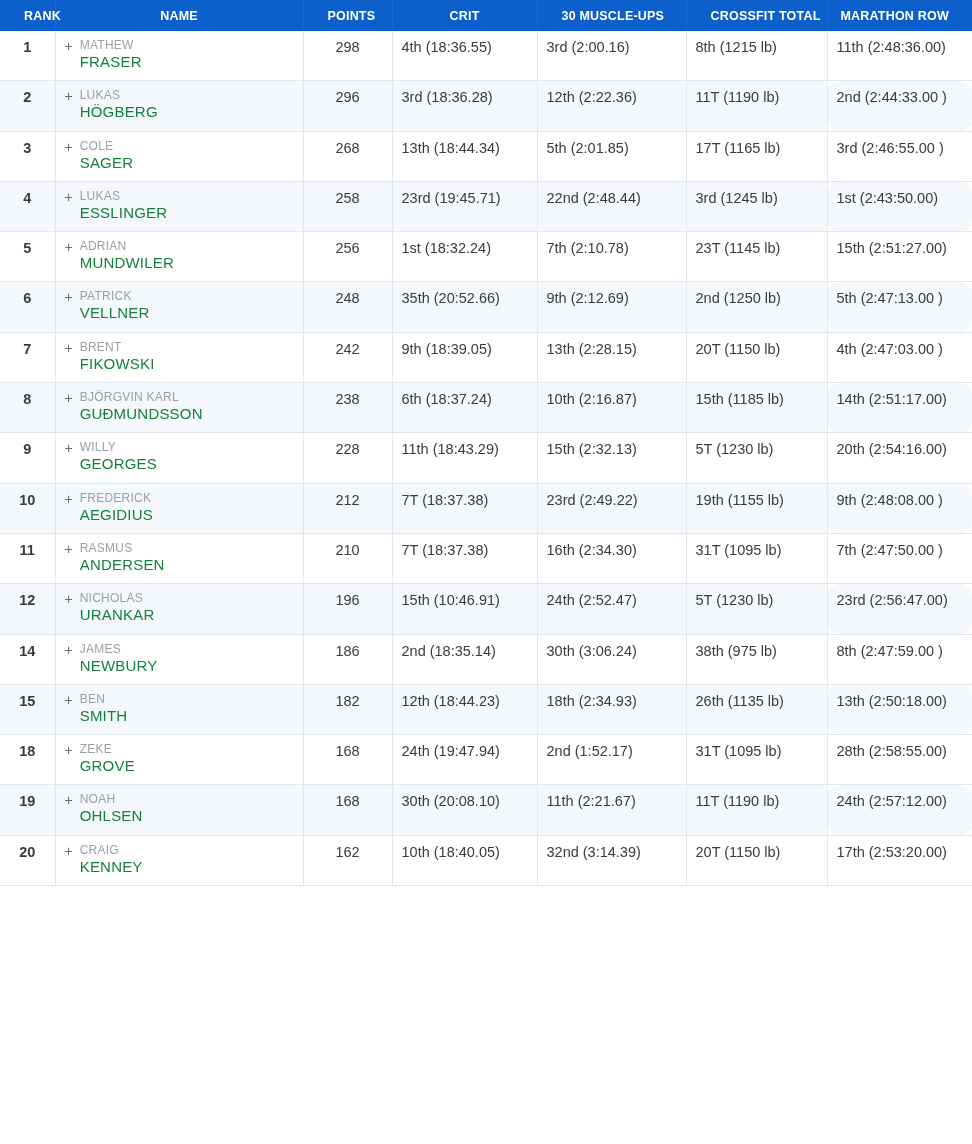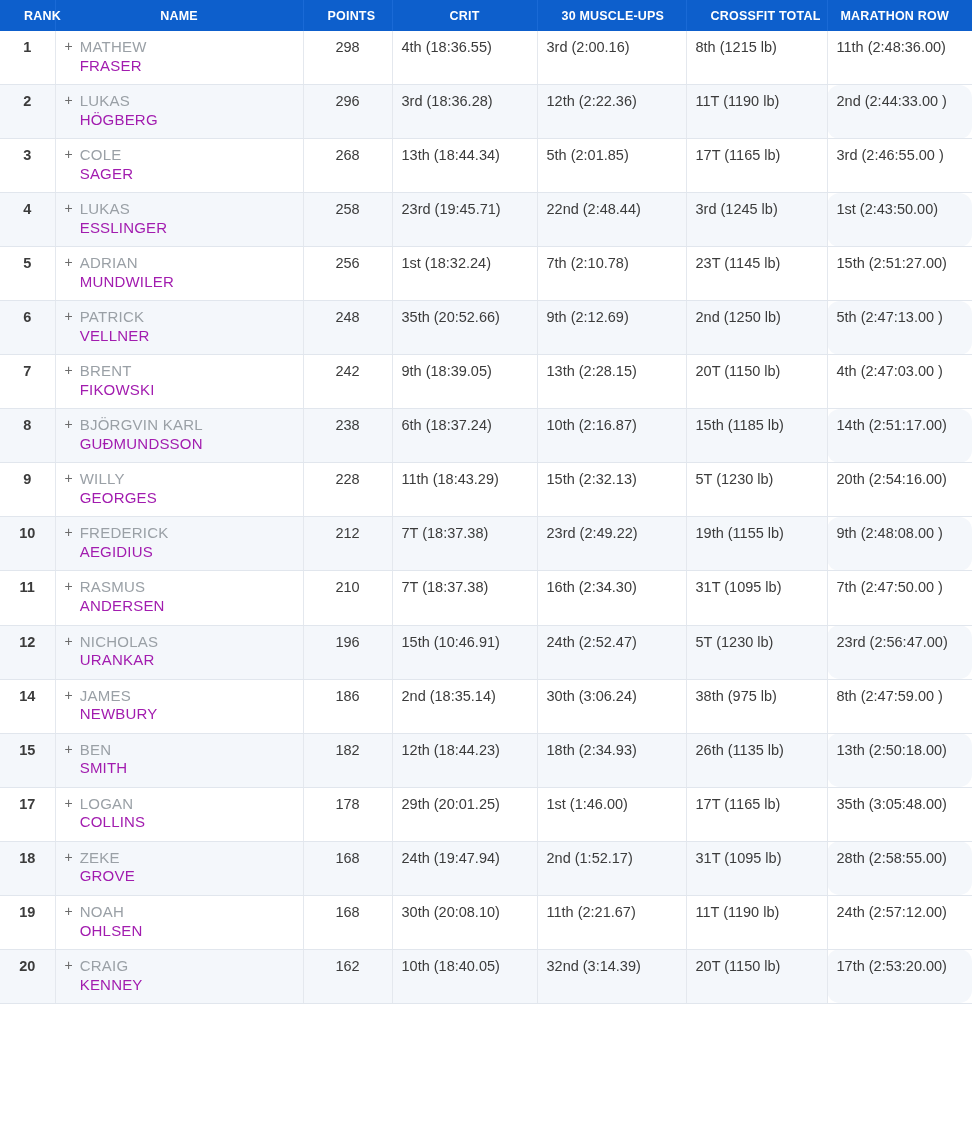--- a/index.html
+++ b/index.html
@@ -82,30 +82,30 @@
     color: #6b6b6b;
     font-size: 14px;
     line-height: 1.05;
     padding-top: 1px;
     cursor: pointer;
     user-select: none;
   }
   .name-block { display: block; }
   .first-name {
     display: block;
-    font-size: 15px;
+    font-size: 12px;
     color: #9aa0a6;
     letter-spacing: 0.25px;
     line-height: 1.25;
     text-transform: uppercase;
   }
   .last-name {
     display: block;
     font-size: 15px;
-    color: #a21caf;
+    color: #15803d;
     letter-spacing: 0.2px;
     line-height: 1.22;
     text-transform: uppercase;
   }
   .cell-score { text-align: left; }
   .cell-crit, .cell-mu, .cell-total { padding-left: 11px; margin-top: 32px; }
   .cell-marathon { padding-left: 12px; }
 </style>
 </head>
 <body>
@@ -364,37 +364,20 @@
             </span>
           </span>
         </td>
         <td class="cell-points">182</td>
         <td class="cell-score cell-crit">12th (18:44.23)</td>
         <td class="cell-score cell-mu">18th (2:34.93)</td>
         <td class="cell-score cell-total">26th (1135 lb)</td>
         <td class="cell-score cell-marathon">13th (2:50:18.00)</td>
       </tr>
       <tr>
-        <td class="cell-rank">17</td>
-        <td class="cell-name">
-          <span class="name-wrap">
-            <span class="expander">+</span>
-            <span class="name-block">
-              <span class="first-name">LOGAN</span>
-              <span class="last-name">COLLINS</span>
-            </span>
-          </span>
-        </td>
-        <td class="cell-points">178</td>
-        <td class="cell-score cell-crit">29th (20:01.25)</td>
-        <td class="cell-score cell-mu">1st (1:46.00)</td>
-        <td class="cell-score cell-total">17T (1165 lb)</td>
-        <td class="cell-score cell-marathon">35th (3:05:48.00)</td>
-      </tr>
-      <tr>
         <td class="cell-rank">18</td>
         <td class="cell-name">
           <span class="name-wrap">
             <span class="expander">+</span>
             <span class="name-block">
               <span class="first-name">ZEKE</span>
               <span class="last-name">GROVE</span>
             </span>
           </span>
         </td>

